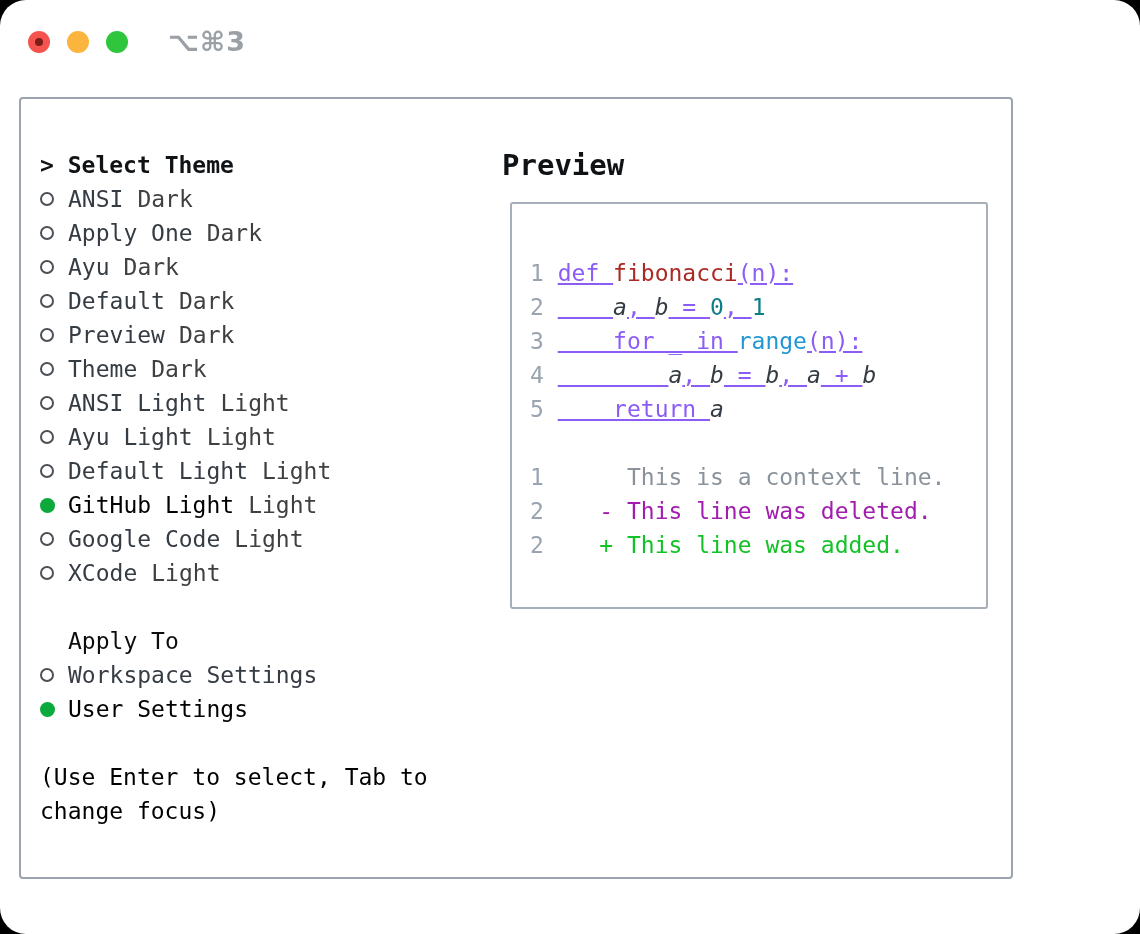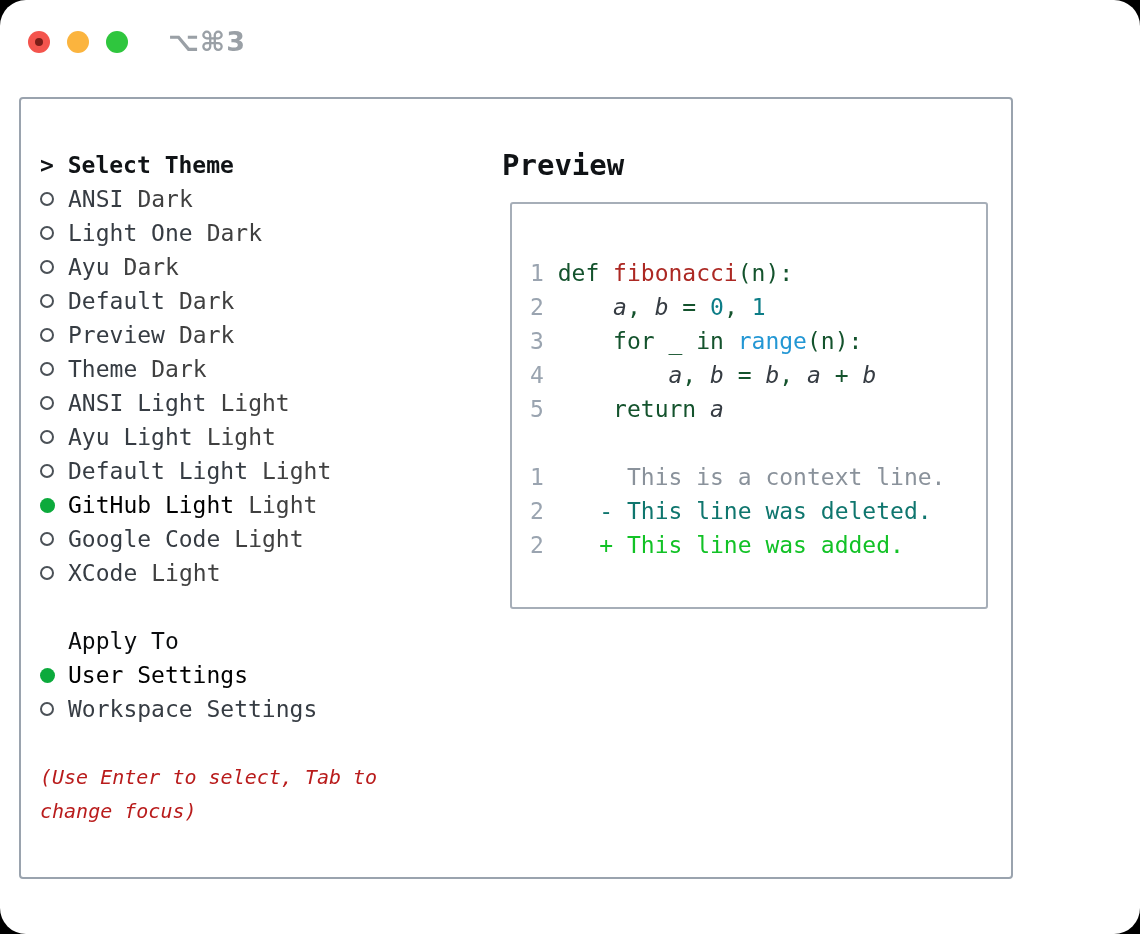--- a/index.html
+++ b/index.html
@@ -30,37 +30,37 @@
   .ring{width:12px;height:12px;border:2px solid #4b5157;border-radius:50%;box-sizing:border-box;
         width:14px;height:14px;}
   .dot{width:15px;height:15px;border-radius:50%;background:#0caa3c;}
   .nm{color:#363c43;}
   .nm.sel{color:#0caa3c;}
   .tag{color:#404040;margin-left:14px;}
   .spacer{height:34px;}
   .section-title{color:#0b0d0f;padding-left:28px;}
   .opt-label{color:#363c43;}
   .opt-label.sel{color:#000000;}
-  .hint{width:400px;color:#b91c1c;line-height:34px;font-size:20px;white-space:normal;font-style:italic;}
+  .hint{width:400px;color:#000000;line-height:34px;font-size:23px;white-space:normal;}
 
   
   .preview-title{position:absolute;left:481px;top:49px;height:34px;line-height:34px;
                  font-size:29px;font-weight:bold;color:#101316;white-space:pre;}
   .preview-box{position:absolute;left:489px;top:103px;width:478px;height:407px;box-sizing:border-box;
                border:2px solid #a6aeb8;border-radius:3px;background:#fff;}
   .code{position:absolute;left:18px;top:52px;font-size:23px;line-height:34px;white-space:pre;}
   .pline{height:34px;}
   .tk-num{color:#9aa4b0;}
-  .tk-code{color:#14532d;}
+  .tk-code{color:#8b5cf6;text-decoration:underline;}
   .tk-func{color:#ac2823;}
   .tk-lit{color:#0d7d87;}
   .tk-call{color:#2397d4;}
   .tk-var{color:#363c43;font-style:italic;}
   .tk-ctx{color:#8a929b;text-align:center;}
-  .tk-del{color:#0f766e;}
+  .tk-del{color:#a21caf;}
   .tk-add{color:#12c226;}
 </style>
 </head>
 <body>
 
 <div class="stage">
   <div class="window">
 
     <div class="titlebar">
       <div class="light red"></div>
@@ -68,37 +68,37 @@
       <div class="light green"></div>
       <div class="shortcut">⌥⌘3</div>
     </div>
 
     <div class="panel">
 
       <div class="left-block">
         <div class="row list-title"><span>&gt; </span><span>Select Theme</span></div>
         <div id="theme-list">
             <div class="row"><span class="bullet-cell"><span class="ring"></span></span><span class="nm opt-label">ANSI</span><span class="tag">Dark</span></div>
-            <div class="row"><span class="bullet-cell"><span class="ring"></span></span><span class="nm opt-label">Light One</span><span class="tag">Dark</span></div>
+            <div class="row"><span class="bullet-cell"><span class="ring"></span></span><span class="nm opt-label">Apply One</span><span class="tag">Dark</span></div>
             <div class="row"><span class="bullet-cell"><span class="ring"></span></span><span class="nm opt-label">Ayu</span><span class="tag">Dark</span></div>
             <div class="row"><span class="bullet-cell"><span class="ring"></span></span><span class="nm opt-label">Default</span><span class="tag">Dark</span></div>
             <div class="row"><span class="bullet-cell"><span class="ring"></span></span><span class="nm opt-label">Preview</span><span class="tag">Dark</span></div>
             <div class="row"><span class="bullet-cell"><span class="ring"></span></span><span class="nm opt-label">Theme</span><span class="tag">Dark</span></div>
             <div class="row"><span class="bullet-cell"><span class="ring"></span></span><span class="nm opt-label">ANSI Light</span><span class="tag">Light</span></div>
             <div class="row"><span class="bullet-cell"><span class="ring"></span></span><span class="nm opt-label">Ayu Light</span><span class="tag">Light</span></div>
             <div class="row"><span class="bullet-cell"><span class="ring"></span></span><span class="nm opt-label">Default Light</span><span class="tag">Light</span></div>
             <div class="row"><span class="bullet-cell"><span class="dot"></span></span><span class="nm sel opt-label sel">GitHub Light</span><span class="tag">Light</span></div>
             <div class="row"><span class="bullet-cell"><span class="ring"></span></span><span class="nm opt-label">Google Code</span><span class="tag">Light</span></div>
             <div class="row"><span class="bullet-cell"><span class="ring"></span></span><span class="nm opt-label">XCode</span><span class="tag">Light</span></div>
           </div>
         <div class="spacer"></div>
         <div class="row section-title">Apply To</div>
         <div id="apply-list">
+            <div class="row"><span class="bullet-cell"><span class="ring"></span></span><span class="nm opt-label">Workspace Settings</span></div>
             <div class="row"><span class="bullet-cell"><span class="dot"></span></span><span class="nm sel opt-label sel">User Settings</span></div>
-            <div class="row"><span class="bullet-cell"><span class="ring"></span></span><span class="nm opt-label">Workspace Settings</span></div>
           </div>
         <div class="spacer"></div>
         <div class="hint">(Use Enter to select, Tab to change focus)</div>
       </div>
 
       <div class="preview-title">Preview</div>
 
       <div class="preview-box">
         <div class="code" id="preview-code"><div class="pline"><span class="tk-num">1 </span><span class="tk-code">def </span><span class="tk-func">fibonacci</span><span class="tk-code">(n):</span></div><div class="pline"><span class="tk-num">2 </span><span class="tk-code">    </span><span class="tk-var">a</span><span class="tk-code">, </span><span class="tk-var">b</span><span class="tk-code"> = </span><span class="tk-lit">0</span><span class="tk-code">, </span><span class="tk-lit">1</span></div><div class="pline"><span class="tk-num">3 </span><span class="tk-code">    for _ in </span><span class="tk-call">range</span><span class="tk-code">(n):</span></div><div class="pline"><span class="tk-num">4 </span><span class="tk-code">        </span><span class="tk-var">a</span><span class="tk-code">, </span><span class="tk-var">b</span><span class="tk-code"> = </span><span class="tk-var">b</span><span class="tk-code">, </span><span class="tk-var">a</span><span class="tk-code"> + </span><span class="tk-var">b</span></div><div class="pline"><span class="tk-num">5 </span><span class="tk-code">    return </span><span class="tk-var">a</span></div><div class="pline"></div><div class="pline"><span class="tk-num">1</span><span class="tk-ctx">      This is a context line.</span></div><div class="pline"><span class="tk-num">2</span><span class="tk-del">    - This line was deleted.</span></div><div class="pline"><span class="tk-num">2</span><span class="tk-add">    + This line was added.</span></div></div>
       </div>

